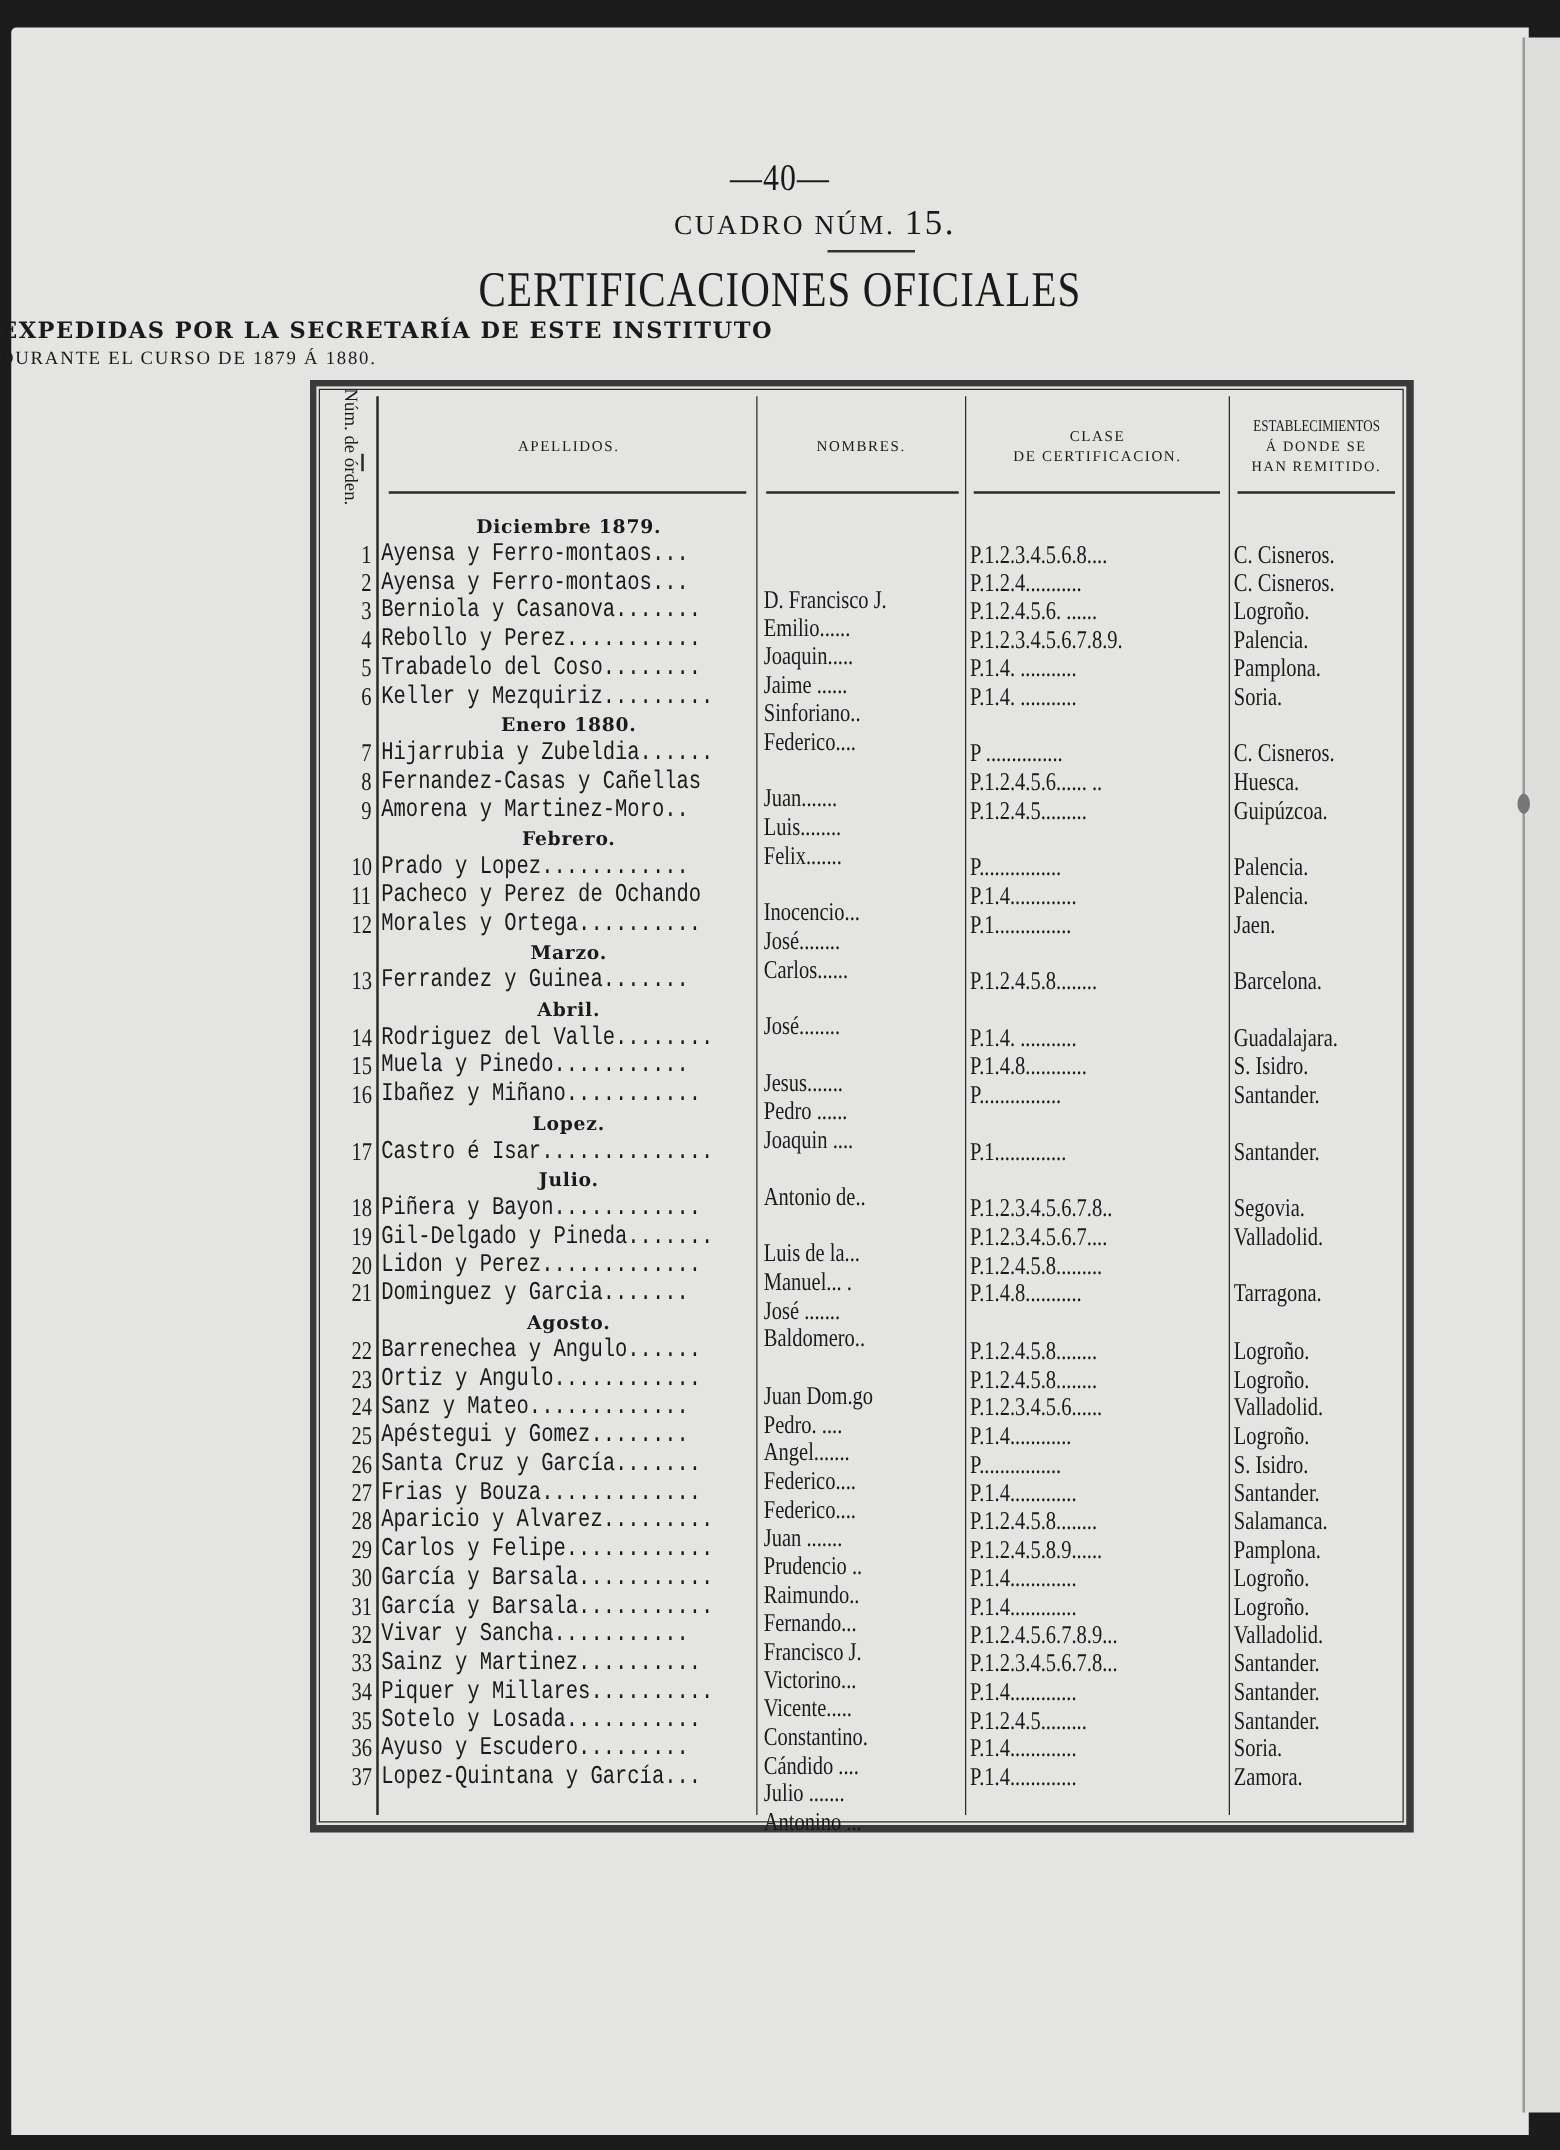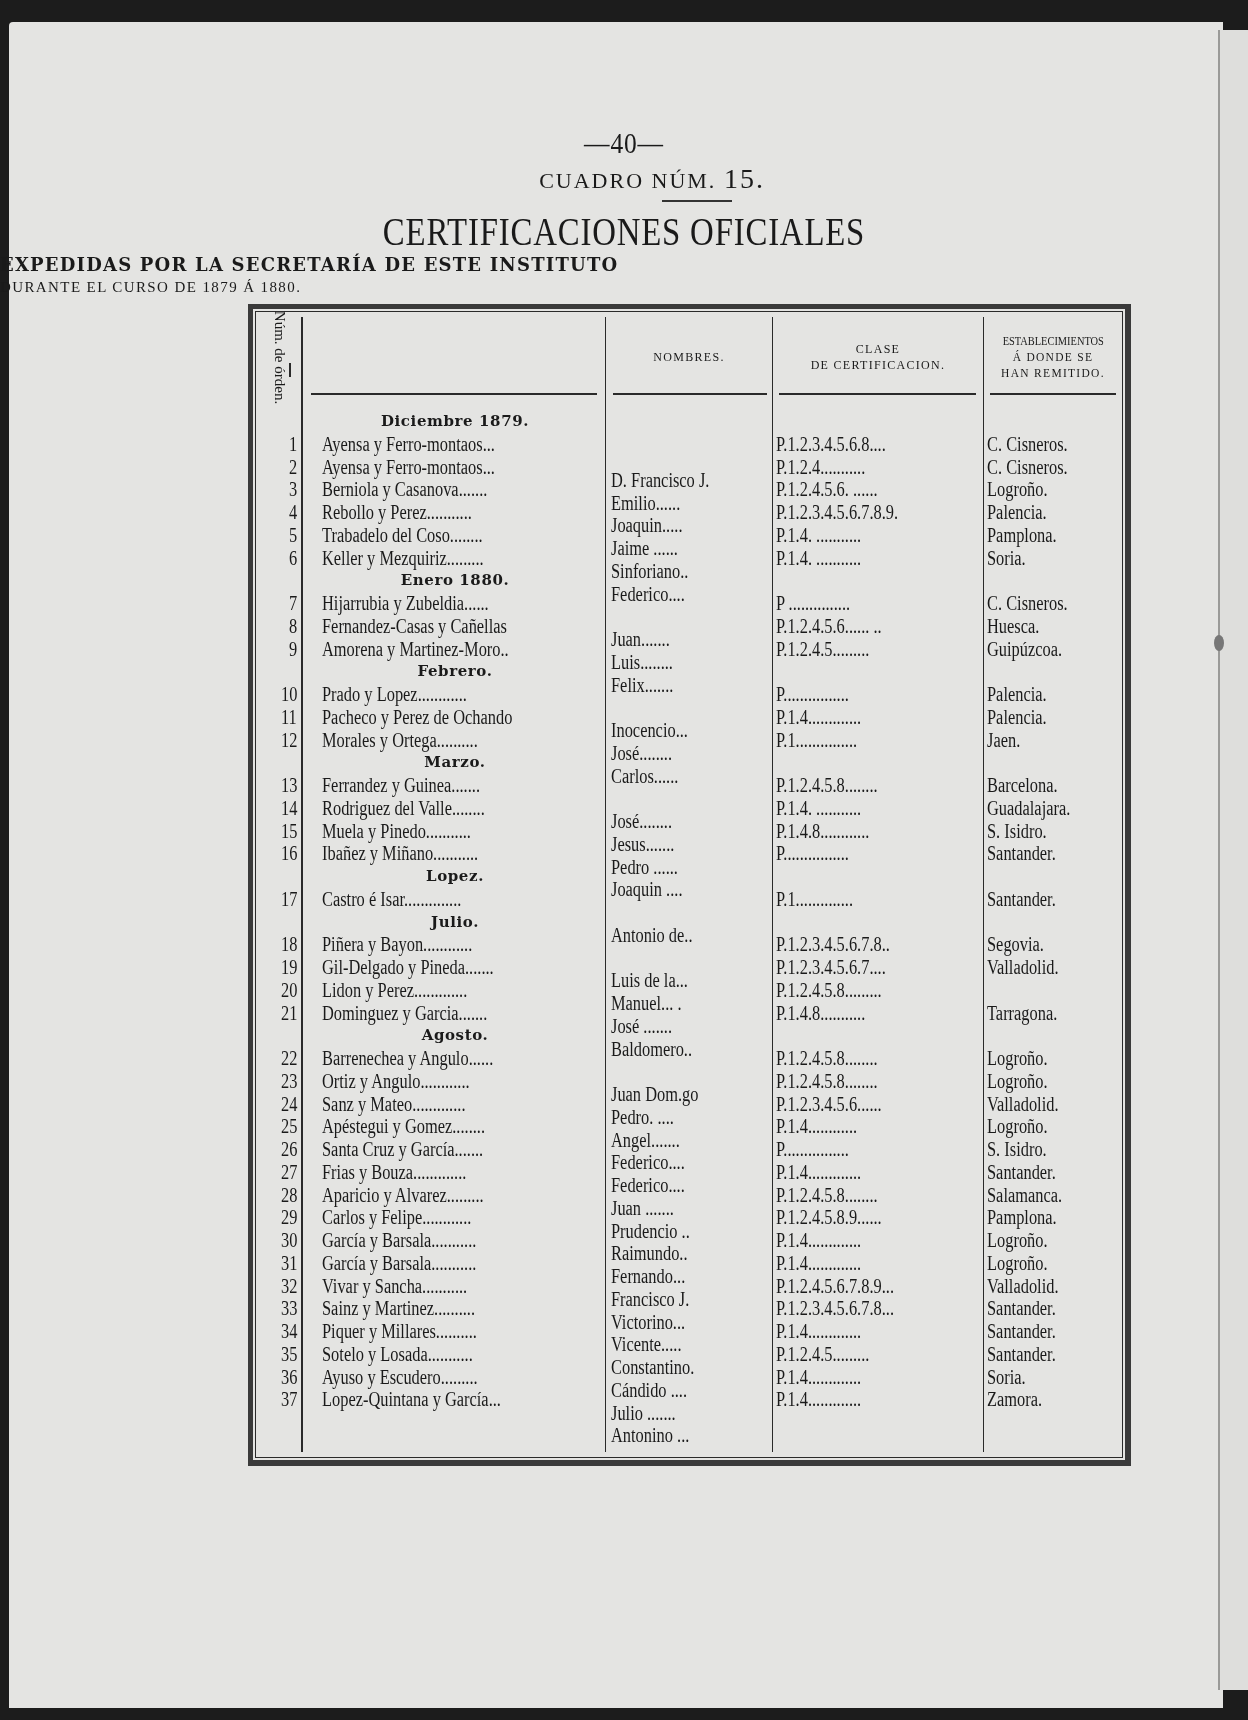--- a/index.html
+++ b/index.html
@@ -80,21 +80,21 @@
   .rows { position:absolute; left:0; top:101px; width:100%; }
   .line { position:relative; height:22.75px; font-size:20.5px; line-height:22.75px; white-space:nowrap; }
   .line .txt { display:inline-block; transform:scaleX(0.8); transform-origin:left center; }
   .month { text-align:left; }
   .month .mtxt {
     position:absolute; left:52px; width:300px; text-align:center;
     font-family:"DejaVu Serif", serif; font-weight:bold; font-size:15px; letter-spacing:0.6px;
   }
   .c-num { position:absolute; left:4px; width:40px; text-align:right; }
   .c-num .txt { transform-origin:right center; }
-  .c-ape { position:absolute; left:69px; width:300px; }
+  .c-ape { position:absolute; left:52px; width:300px;font-family:Liberation Mono, monospace; }
   .c-nom { position:absolute; left:358px; width:165px;margin-top:36px; }
   .c-cla { position:absolute; left:523px; width:210px; }
   .c-est { position:absolute; left:734px; width:150px; }
 </style>
 </head>
 <body>
 
 <div class="page"></div>
 <div class="page-fold">
     <div class="tab"></div>
@@ -112,20 +112,21 @@
 
 <div class="table">
   <div class="col-line c1"></div>
   <div class="col-line c2"></div>
   <div class="col-line c3"></div>
   <div class="col-line c4"></div>
 
   <div class="hdr h0">
       <span>Núm. de órden.</span>
     </div>
+  <div class="hdr h1">APELLIDOS.</div>
   <div class="hdr h2">NOMBRES.</div>
   <div class="hdr h3">
     <div><span>CLASE</span><br><span>DE CERTIFICACION.</span></div>
   </div>
   <div class="hdr h4">
     <div><span class="big">ESTABLECIMIENTOS</span><br><span>Á DONDE SE</span><br><span>HAN REMITIDO.</span></div>
   </div>
   <div class="hdr-rule r0"></div>
   <div class="hdr-rule r1"></div>
   <div class="hdr-rule r2"></div>
@@ -229,20 +230,23 @@
       <div class="line month">
         <span class="mtxt">Marzo.</span>
       </div>
       <div class="line">
         <span class="c-num"><span class="txt">13</span></span>
         <span class="c-ape"><span class="txt">Ferrandez y Guinea.......</span></span>
         <span class="c-nom"><span class="txt">José........</span></span>
         <span class="c-cla"><span class="txt">P.1.2.4.5.8........</span></span>
         <span class="c-est"><span class="txt">Barcelona.</span></span>
       </div>
+      <div class="line month">
+        <span class="mtxt">Abril.</span>
+      </div>
       <div class="line">
         <span class="c-num"><span class="txt">14</span></span>
         <span class="c-ape"><span class="txt">Rodriguez del Valle........</span></span>
         <span class="c-nom"><span class="txt">Jesus.......</span></span>
         <span class="c-cla"><span class="txt">P.1.4. ...........</span></span>
         <span class="c-est"><span class="txt">Guadalajara.</span></span>
       </div>
       <div class="line">
         <span class="c-num"><span class="txt">15</span></span>
         <span class="c-ape"><span class="txt">Muela y Pinedo...........</span></span>

